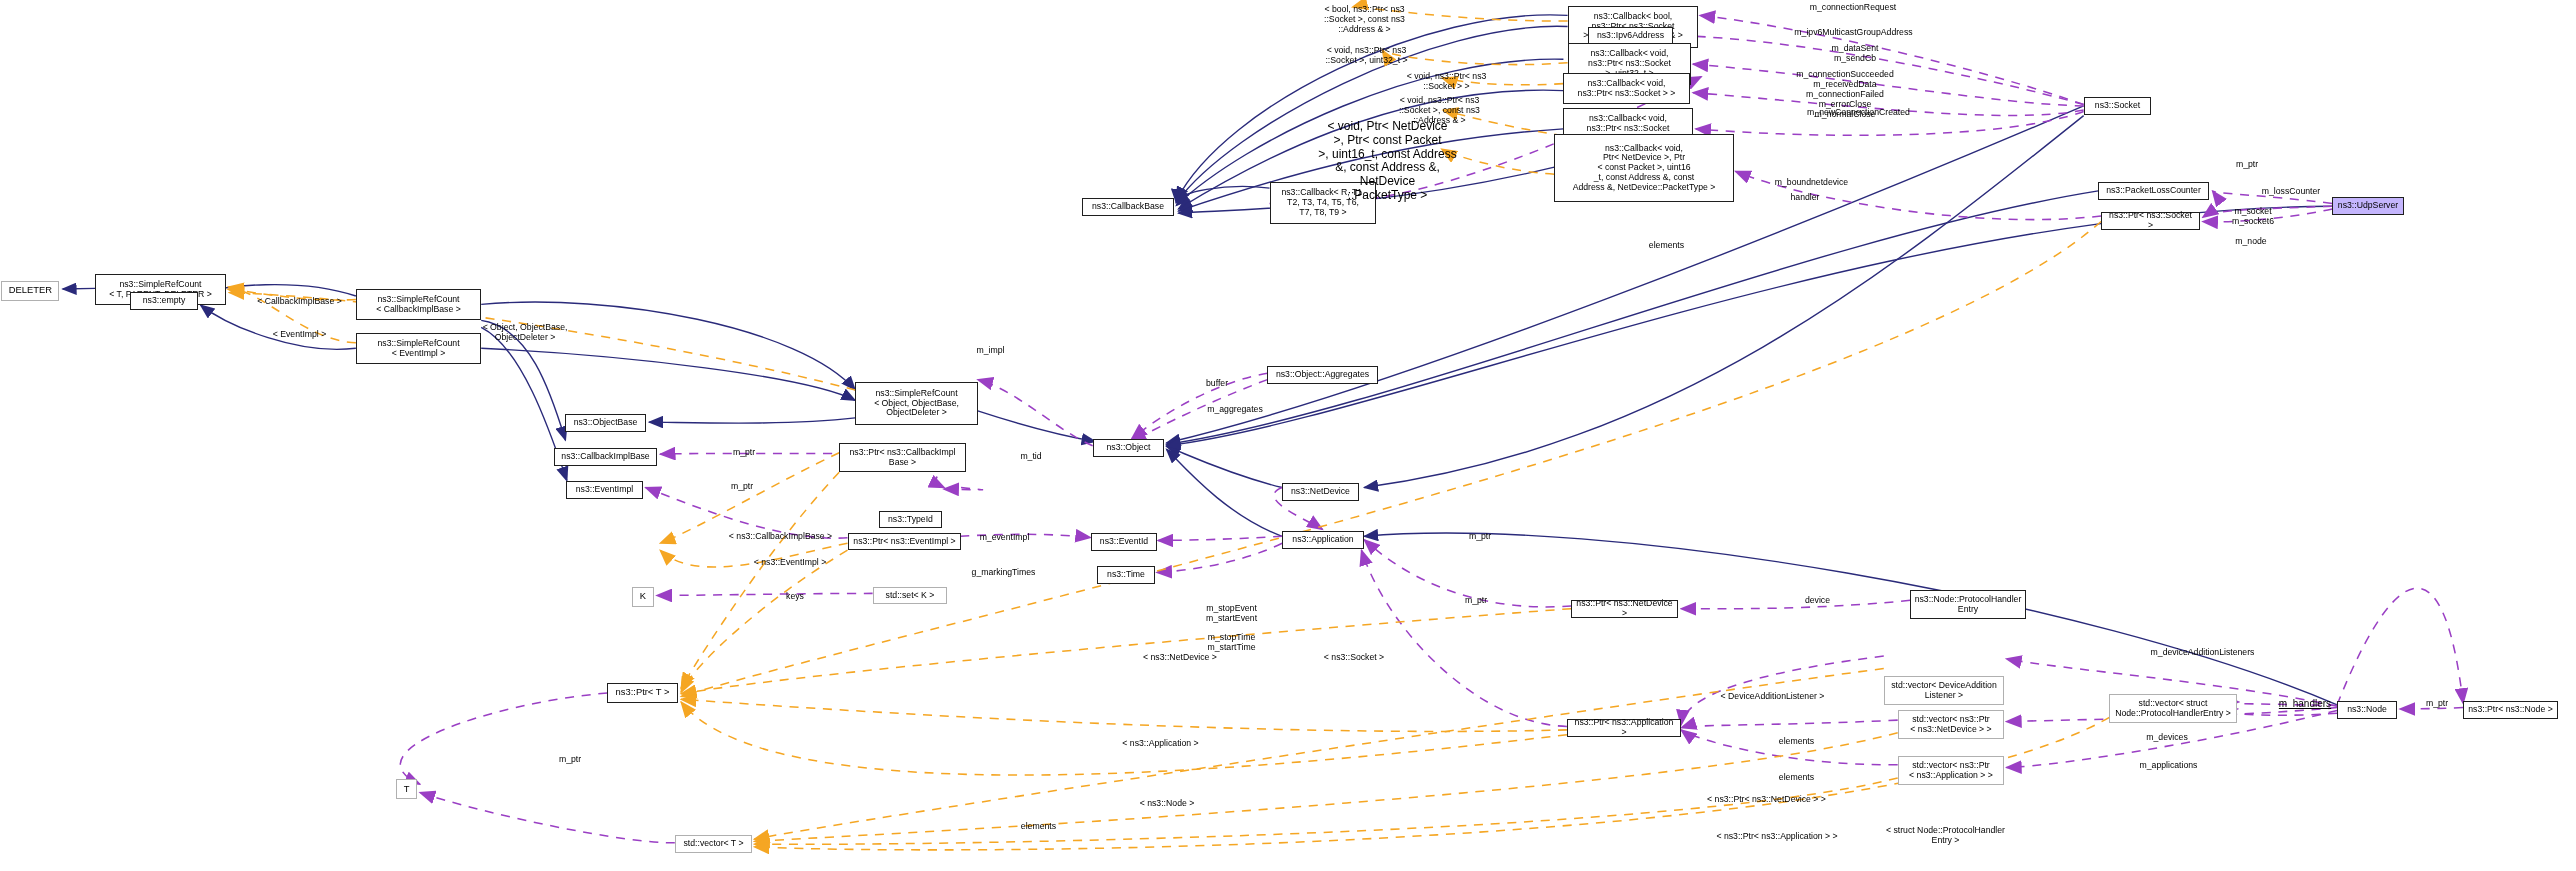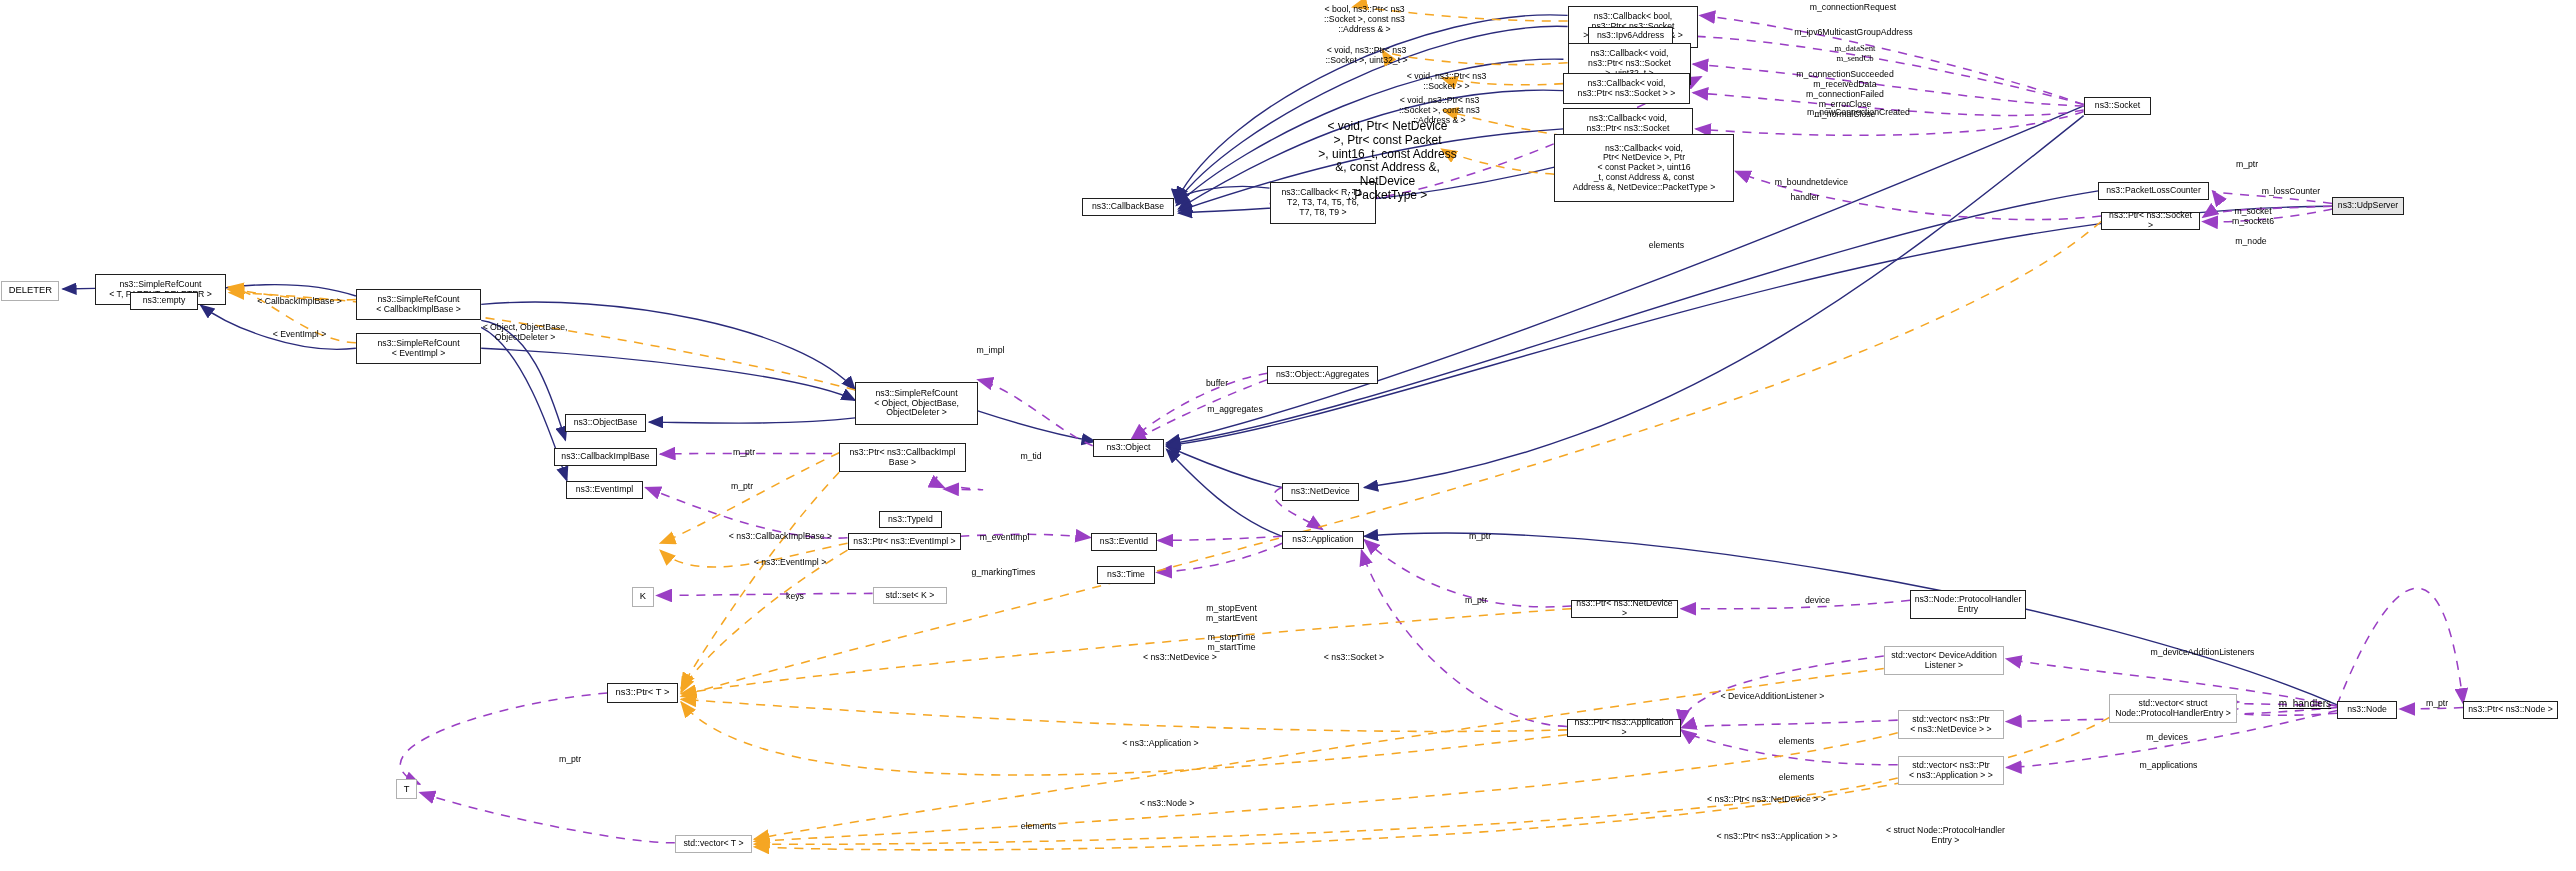--- a/index.html
+++ b/index.html
@@ -17,21 +17,21 @@
     color:#000000;
     line-height:1.12;
     white-space:pre-line;
     padding:1.4px 3.5px;
   }
   
   .n-solid{border:1.4px solid #1f1f1f;}
   
   .n-thin{border:0.7px solid #b0b0b0;}
   
-  .n-focus{border:1.4px solid #1f1f1f;background:#e5e5e5;}
+  .n-focus{border:1.4px solid #1f1f1f;background:#c4b5fd;}
 
   .elabel{
     position:absolute;
     color:#000000;
     white-space:pre-line;
     text-align:center;
     line-height:1.15;
     background:transparent;
   }
 </style>
@@ -201,21 +201,21 @@
 _t, const Address &amp;, const
 Address &amp;, NetDevice::PacketType &gt;</div>
       <div class="node n-solid" style="left: 2084px; top: 97px; width: 67px; height: 18px; font-size: 8.7px;">ns3::Socket</div>
       <div class="node n-solid" style="left: 2098px; top: 182px; width: 111px; height: 18px; font-size: 8.7px;">ns3::PacketLossCounter</div>
       <div class="node n-focus" style="left: 2332px; top: 197px; width: 72px; height: 18px; font-size: 8.7px;">ns3::UdpServer</div>
       <div class="node n-solid" style="left: 2101px; top: 212px; width: 99px; height: 18px; font-size: 8.7px;">ns3::Ptr&lt; ns3::Socket &gt;</div>
       <div class="node n-solid" style="left: 1571px; top: 600px; width: 107px; height: 18px; font-size: 8.7px;">ns3::Ptr&lt; ns3::NetDevice &gt;</div>
       <div class="node n-solid" style="left: 1910px; top: 590px; width: 116px; height: 29px; font-size: 8.7px;">ns3::Node::ProtocolHandler
 Entry</div>
       <div class="node n-solid" style="left: 1567px; top: 719px; width: 114px; height: 18px; font-size: 8.7px;">ns3::Ptr&lt; ns3::Application &gt;</div>
-      <div class="node n-thin" style="left: 1884px; top: 646px; width: 120px; height: 29px; font-size: 8.7px;">std::vector&lt; DeviceAddition
+      <div class="node n-thin" style="left: 1884px; top: 676px; width: 120px; height: 29px; font-size: 8.7px;">std::vector&lt; DeviceAddition
 Listener &gt;</div>
       <div class="node n-thin" style="left: 1898px; top: 710px; width: 106px; height: 29px; font-size: 8.7px;">std::vector&lt; ns3::Ptr
 &lt; ns3::NetDevice &gt; &gt;</div>
       <div class="node n-thin" style="left: 1898px; top: 756px; width: 106px; height: 29px; font-size: 8.7px;">std::vector&lt; ns3::Ptr
 &lt; ns3::Application &gt; &gt;</div>
       <div class="node n-thin" style="left: 2109px; top: 694px; width: 128px; height: 29px; font-size: 8.7px;">std::vector&lt; struct
 Node::ProtocolHandlerEntry &gt;</div>
       <div class="node n-solid" style="left: 2337px; top: 701px; width: 60px; height: 18px; font-size: 8.7px; text-align: center;">ns3::Node</div>
       <div class="node n-solid" style="left: 2463px; top: 701px; width: 95px; height: 18px; font-size: 8.7px;">ns3::Ptr&lt; ns3::Node &gt;</div>
       <div class="node n-thin" style="left: 675px; top: 835px; width: 77px; height: 18px; font-size: 8.7px;">std::vector&lt; T &gt;</div>
@@ -257,21 +257,21 @@
 Entry &gt;</div>
       <div class="elabel" style="left: 2131px; top: 647px; width: 143px; font-size: 8.7px;">m_deviceAdditionListeners</div>
       <div class="elabel" style="left: 2271px; top: 698px; width: 68px; font-size: 10px; text-decoration: underline;">m_handlers</div>
       <div class="elabel" style="left: 2135px; top: 732px; width: 64px; font-size: 8.7px;">m_devices</div>
       <div class="elabel" style="left: 2128px; top: 760px; width: 81px; font-size: 8.7px;">m_applications</div>
       <div class="elabel" style="left: 2416px; top: 698px; width: 42px; font-size: 8.7px;">m_ptr</div>
       <div class="elabel" style="left: 1008px; top: 821px; width: 61px; font-size: 8.7px;">elements</div>
       <div class="elabel" style="left: 1636px; top: 240px; width: 61px; font-size: 8.7px;">elements</div>
       <div class="elabel" style="left: 1795px; top: 2.1px; width: 116px; font-size: 8.7px;">m_connectionRequest</div>
       <div class="elabel" style="left: 1776px; top: 26.5px; width: 155px; font-size: 8.7px;">m_ipv6MulticastGroupAddress</div>
-      <div class="elabel" style="left: 1820px; top: 43px; width: 70px; font-size: 8.7px; font-family: Liberation Serif, serif;">m_dataSent
+      <div class="elabel" style="left: 1820px; top: 43px; width: 70px; font-size: 8.7px;">m_dataSent
 m_sendCb</div>
       <div class="elabel" style="left: 1779px; top: 69px; width: 132px; font-size: 8.7px;">m_connectionSucceeded
 m_receivedData
 m_connectionFailed
 m_errorClose
 m_normalClose</div>
       <div class="elabel" style="left: 1793px; top: 107px; width: 131px; font-size: 8.7px;">m_newConnectionCreated</div>
       <div class="elabel" style="left: 1309px; top: 3.5px; width: 111px; font-size: 8.7px;">&lt; bool, ns3::Ptr&lt; ns3
 ::Socket &gt;, const ns3
 ::Address &amp; &gt;</div>

